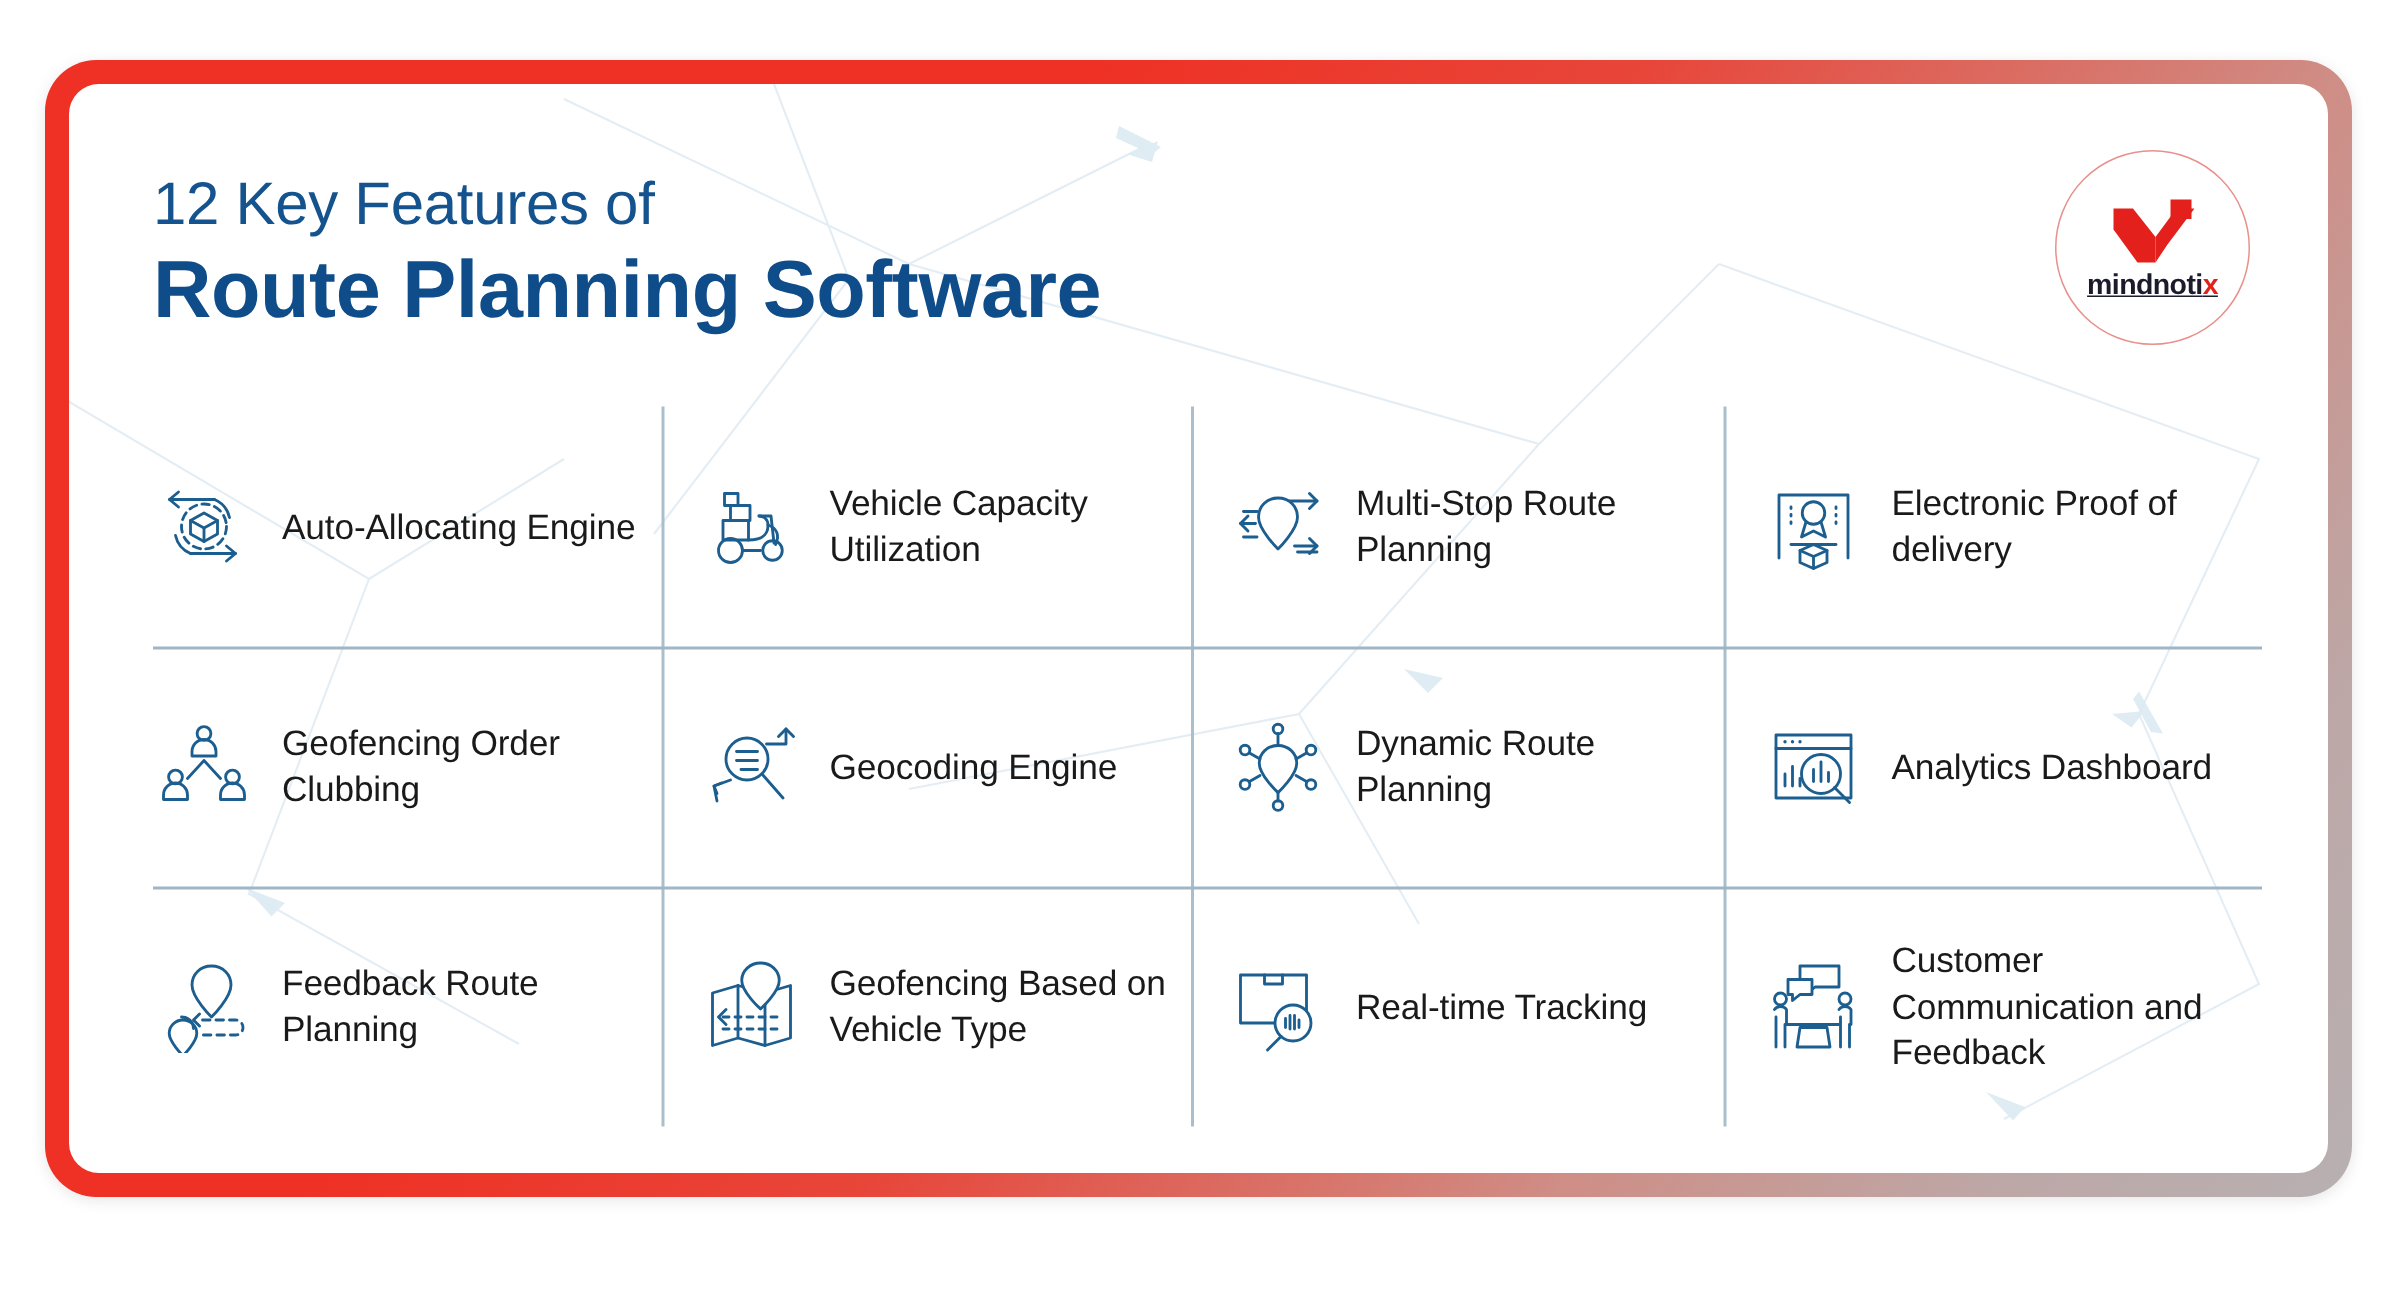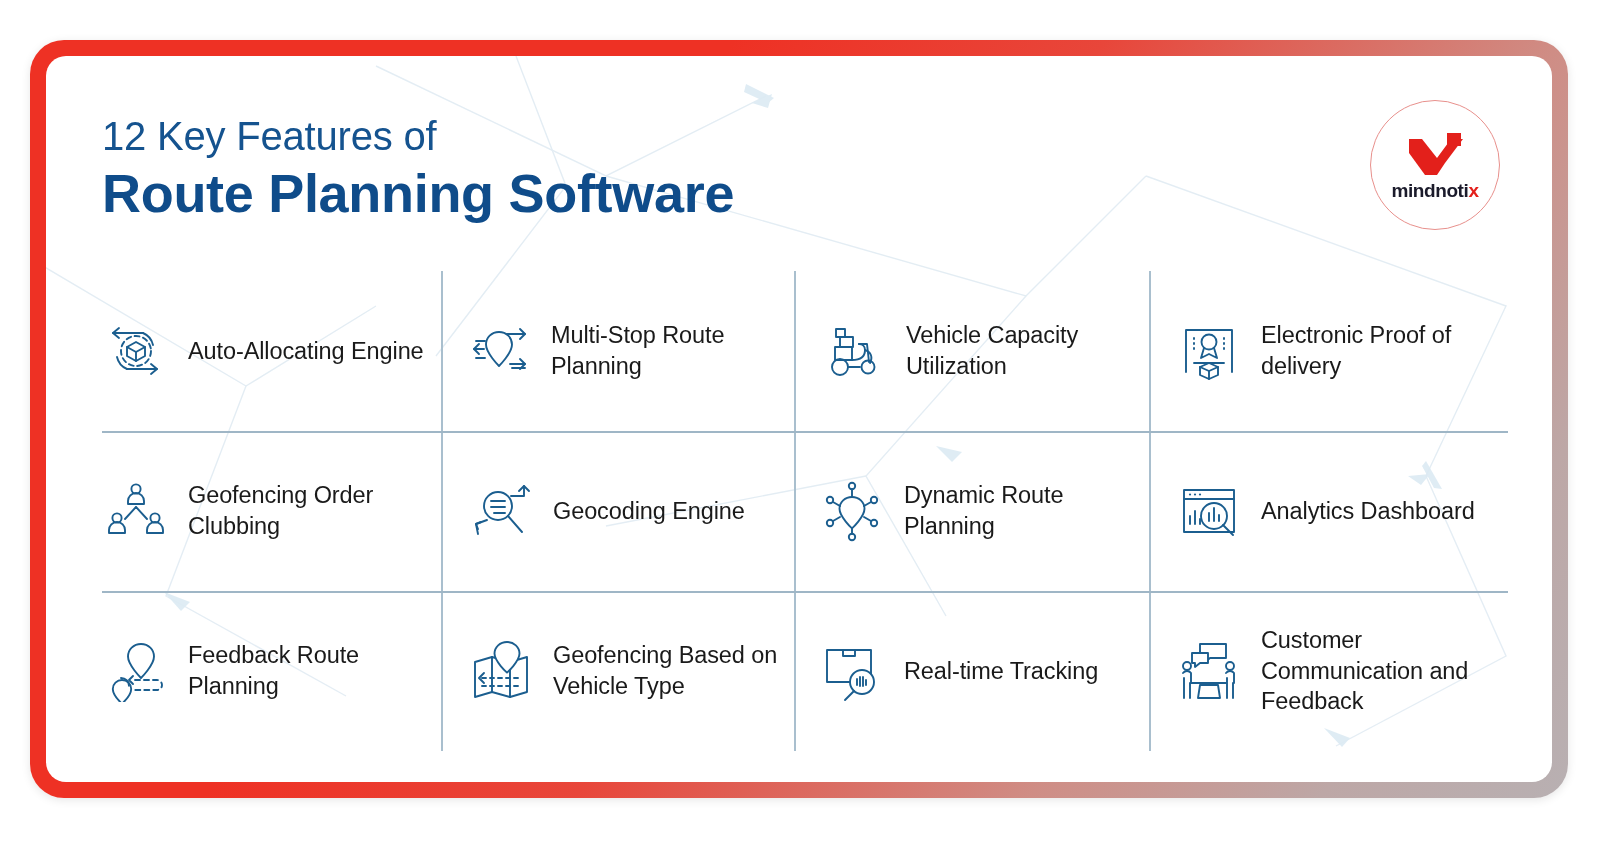--- a/index.html
+++ b/index.html
@@ -64,21 +64,21 @@
     width:130px; height:130px; border-radius:50%;
     background:#ffffff;
     border:1.5px solid #e8908c;
     display:flex; flex-direction:column;
     align-items:center; justify-content:center;
   }
   #logo-mark{ margin-bottom:2px; }
   #logo-wordmark{
     font-size:19px; font-weight:700; color:#1b1b2b;
     letter-spacing:-0.4px; line-height:1;
-    display:flex; align-items:baseline;
+    display:flex; align-items:baseline;text-decoration:underline;
   }
   #logo-wordmark .x-red{ color:#e3201b; font-weight:700; }
 
   
   #features-grid{
     position:absolute;
     left:56px; top:215px;
     width:1406px; height:480px;
     display:grid;
     grid-template-columns:339px 353px 355px 359px;
@@ -189,53 +189,53 @@
               <path d="M22 49 a17 17 0 0 1 -10 -12"></path>
               <circle cx="31" cy="31" r="15" stroke-dasharray="5 3.6"></circle>
               <path d="M31 22 L40 27 L40 36 L31 41 L22 36 L22 27 Z"></path>
               <path d="M22 27 L31 32 L40 27"></path>
                 <path d="M31 32 L31 41"></path>
             </svg>
           </span>
           <span class="feature-label">Auto-Allocating Engine</span>
         </div>
 
+        <div class="feature-cell c2">
+          <span class="feature-icon">
+            <svg width="62" height="62" viewBox="0 0 62 62" fill="none" stroke="#1b5e8f" stroke-width="1.9" stroke-linecap="round" stroke-linejoin="round">
+              <rect x="13" y="9" width="9" height="8"></rect>
+              <rect x="17" y="17" width="13" height="10"></rect>
+              <rect x="12" y="27" width="17" height="13"></rect>
+              <circle cx="17" cy="47" r="8"></circle>
+              <circle cx="45" cy="47" r="6.5"></circle>
+              <path d="M25 47 H37"></path>
+              <path d="M29 40 c10 0 13 -4 13 -10 c0 -4 -3 -6 -6 -6"></path>
+              <path d="M36 24 l8 0 l2 18"></path>
+              <path d="M42 30 c6 2 8 7 5 13"></path>
+            </svg>
+          </span>
+          <span class="feature-label">Vehicle Capacity Utilization</span>
+        </div>
+
         <div class="feature-cell c3">
           <span class="feature-icon">
             <svg width="62" height="62" viewBox="0 0 62 62" fill="none" stroke="#1b5e8f" stroke-width="1.9" stroke-linecap="round" stroke-linejoin="round">
               <path d="M31 12 c7.5 0 13 5.6 13 12.6 c0 8.6 -13 21.4 -13 21.4 c0 0 -13 -12.8 -13 -21.4 C18 17.6 23.5 12 31 12 Z"></path>
               <path d="M39 14 H57"></path>
                 <path d="M52 9 L57 14 L52 19"></path>
               <path d="M42 44 H57"></path>
                 <path d="M52 39 L57 44 L52 49"></path>
               <path d="M44 48 H57"></path>
               <path d="M16 29 H6"></path>
                 <path d="M11 24 L6 29 L11 34"></path>
               <path d="M17 21 H8"></path>
                 <path d="M17 38 H8"></path>
             </svg>
           </span>
           <span class="feature-label">Multi-Stop Route Planning</span>
-        </div>
-
-        <div class="feature-cell c2">
-          <span class="feature-icon">
-            <svg width="62" height="62" viewBox="0 0 62 62" fill="none" stroke="#1b5e8f" stroke-width="1.9" stroke-linecap="round" stroke-linejoin="round">
-              <rect x="13" y="9" width="9" height="8"></rect>
-              <rect x="17" y="17" width="13" height="10"></rect>
-              <rect x="12" y="27" width="17" height="13"></rect>
-              <circle cx="17" cy="47" r="8"></circle>
-              <circle cx="45" cy="47" r="6.5"></circle>
-              <path d="M25 47 H37"></path>
-              <path d="M29 40 c10 0 13 -4 13 -10 c0 -4 -3 -6 -6 -6"></path>
-              <path d="M36 24 l8 0 l2 18"></path>
-              <path d="M42 30 c6 2 8 7 5 13"></path>
-            </svg>
-          </span>
-          <span class="feature-label">Vehicle Capacity Utilization</span>
         </div>
 
         <div class="feature-cell c4">
           <span class="feature-icon">
             <svg width="62" height="62" viewBox="0 0 62 62" fill="none" stroke="#1b5e8f" stroke-width="1.9" stroke-linecap="round" stroke-linejoin="round">
               <path d="M8 52 V10 H54 V52"></path>
               <circle cx="31" cy="22" r="7.5"></circle>
               <path d="M26 28 L23 38 L31 34 L39 38 L36 28"></path>
               <path d="M16 18 v1 M16 23 v1 M16 28 v1"></path>
               <path d="M46 18 v1 M46 23 v1 M46 28 v1"></path>

